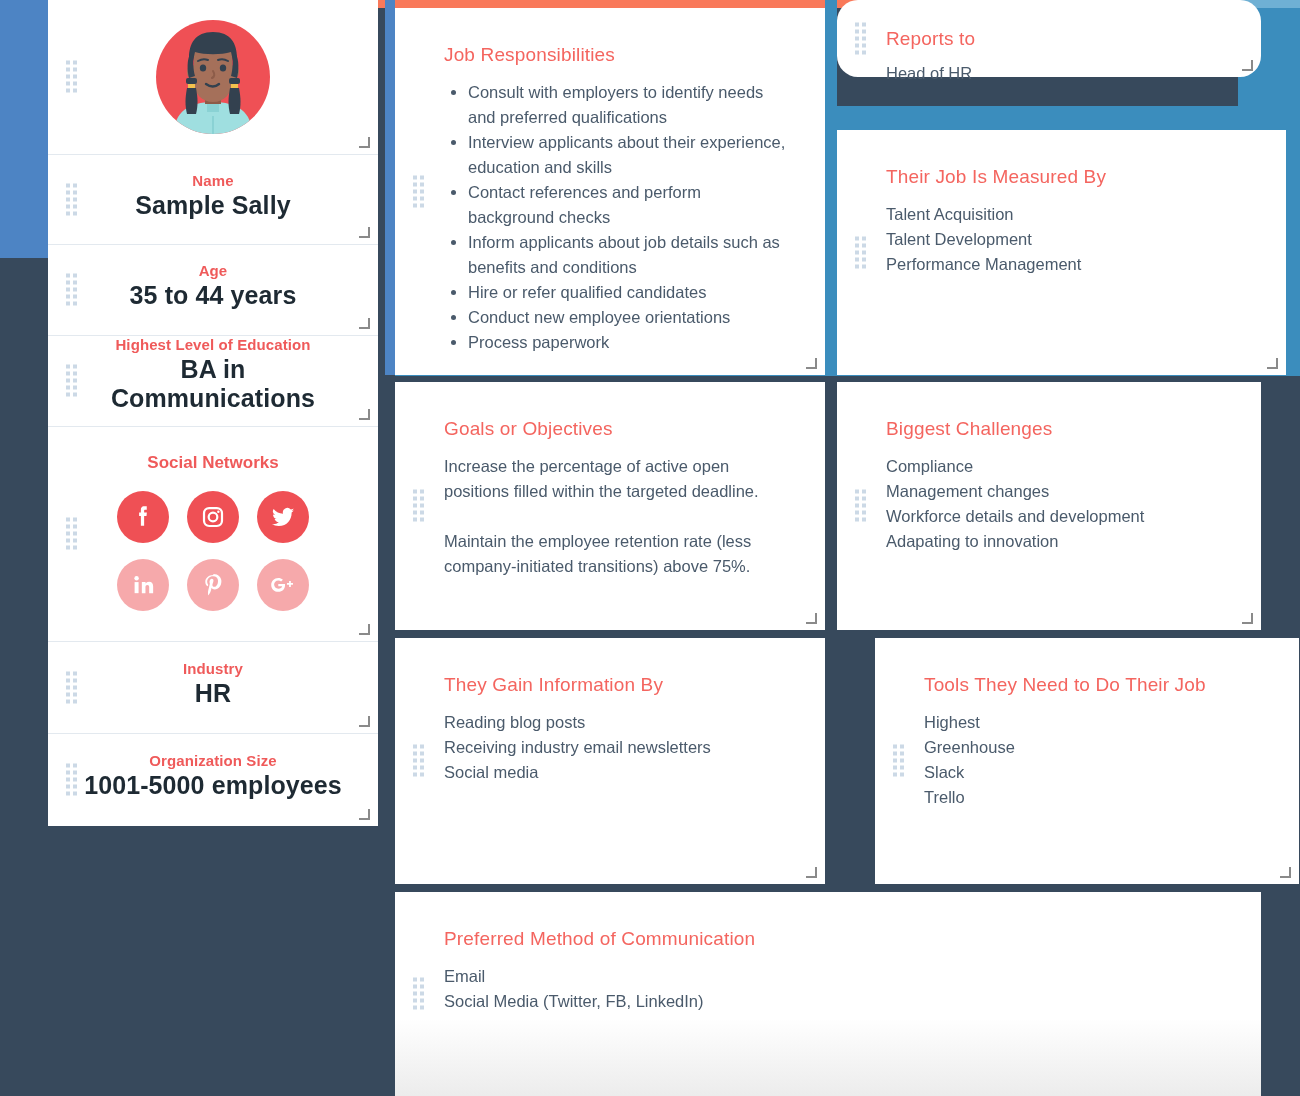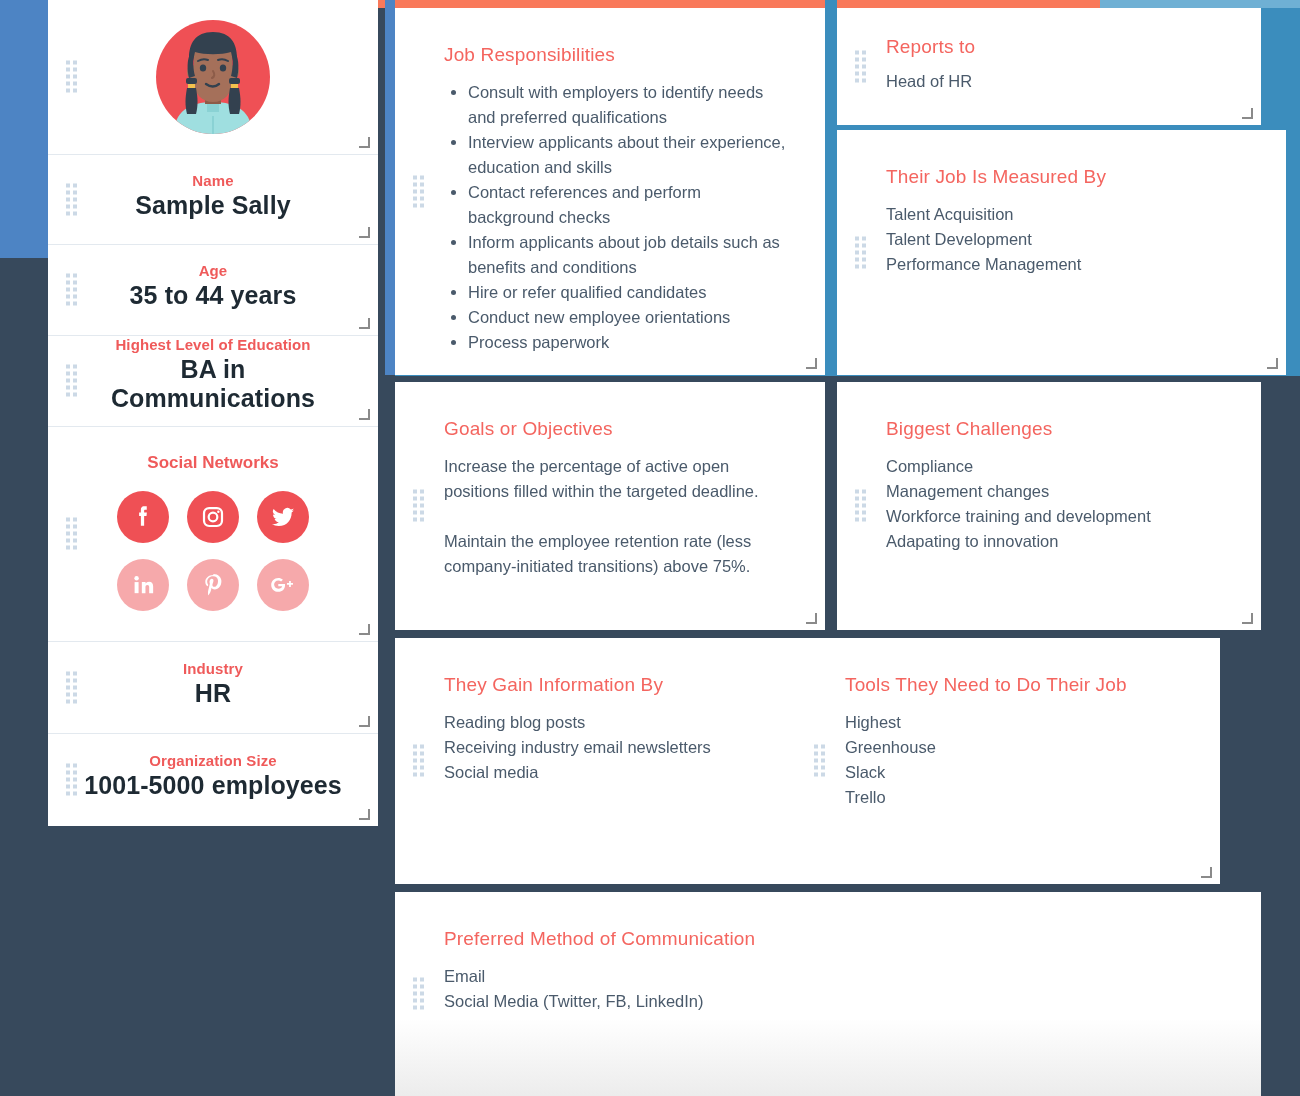--- a/index.html
+++ b/index.html
@@ -238,26 +238,26 @@
   ul.bullets li {
     color: #4a5a6b;
     font-size: 16.5px;
     line-height: 25px;
     margin: 0;
   }
   ul.bullets li::marker { color: #4a5a6b; }
 
   
   #card-responsibilities { left: 395px; top: 8px;   width: 430px; height: 367px; }
-  #card-reports          { left: 837px; top: 8px;   width: 424px; height: 117px; }
+  #card-reports          { left: 837px; top: 0;   width: 424px; height: 77px; border-radius: 21px; }
   #card-measured         { left: 837px; top: 130px; width: 449px; height: 245px; }
   #card-goals            { left: 395px; top: 382px; width: 430px; height: 248px; }
   #card-challenges       { left: 837px; top: 382px; width: 424px; height: 248px; }
   #card-info             { left: 395px; top: 638px; width: 430px; height: 246px; }
-  #card-tools            { left: 796px; top: 638px; width: 424px; height: 246px; }
+  #card-tools            { left: 875px; top: 638px; width: 424px; height: 246px; }
   #card-comm             { left: 395px; top: 892px; width: 866px; height: 204px;
                            background: linear-gradient(to bottom, #ffffff 0%, #ffffff 62%, #ececec 100%); }
 
   #card-reports .panel-body { padding-top: 28px; }
   #card-reports .panel-title { margin-bottom: 11px; }
 </style>
 </head>
 <body>
 
 <div class="bg-layer">
@@ -606,21 +606,21 @@
           <i></i>
           <i></i>
           <i></i>
           <i></i>
           <i></i>
       </span>
       <div class="panel-body">
         <h2 class="panel-title">Biggest Challenges</h2>
         <p class="panel-line">Compliance</p>
         <p class="panel-line">Management changes</p>
-        <p class="panel-line">Workforce training and development</p>
+        <p class="panel-line">Workforce details and development</p>
         <p class="panel-line">Adapating to innovation</p>
       </div>
       <span class="resize"></span>
     </div>
   </div>
 
   <div class="card" id="card-info">
     <div class="card-inner">
       <span class="grip">
         <i></i>

